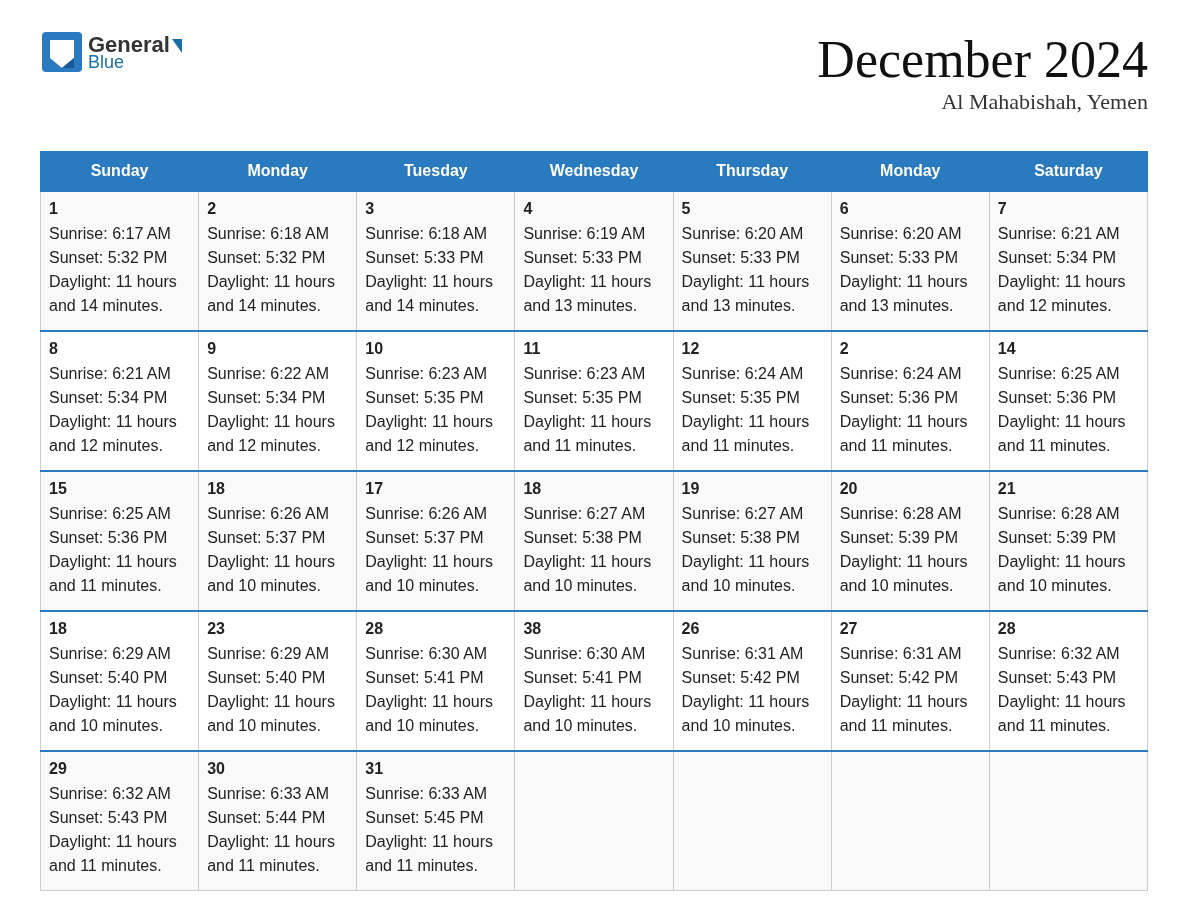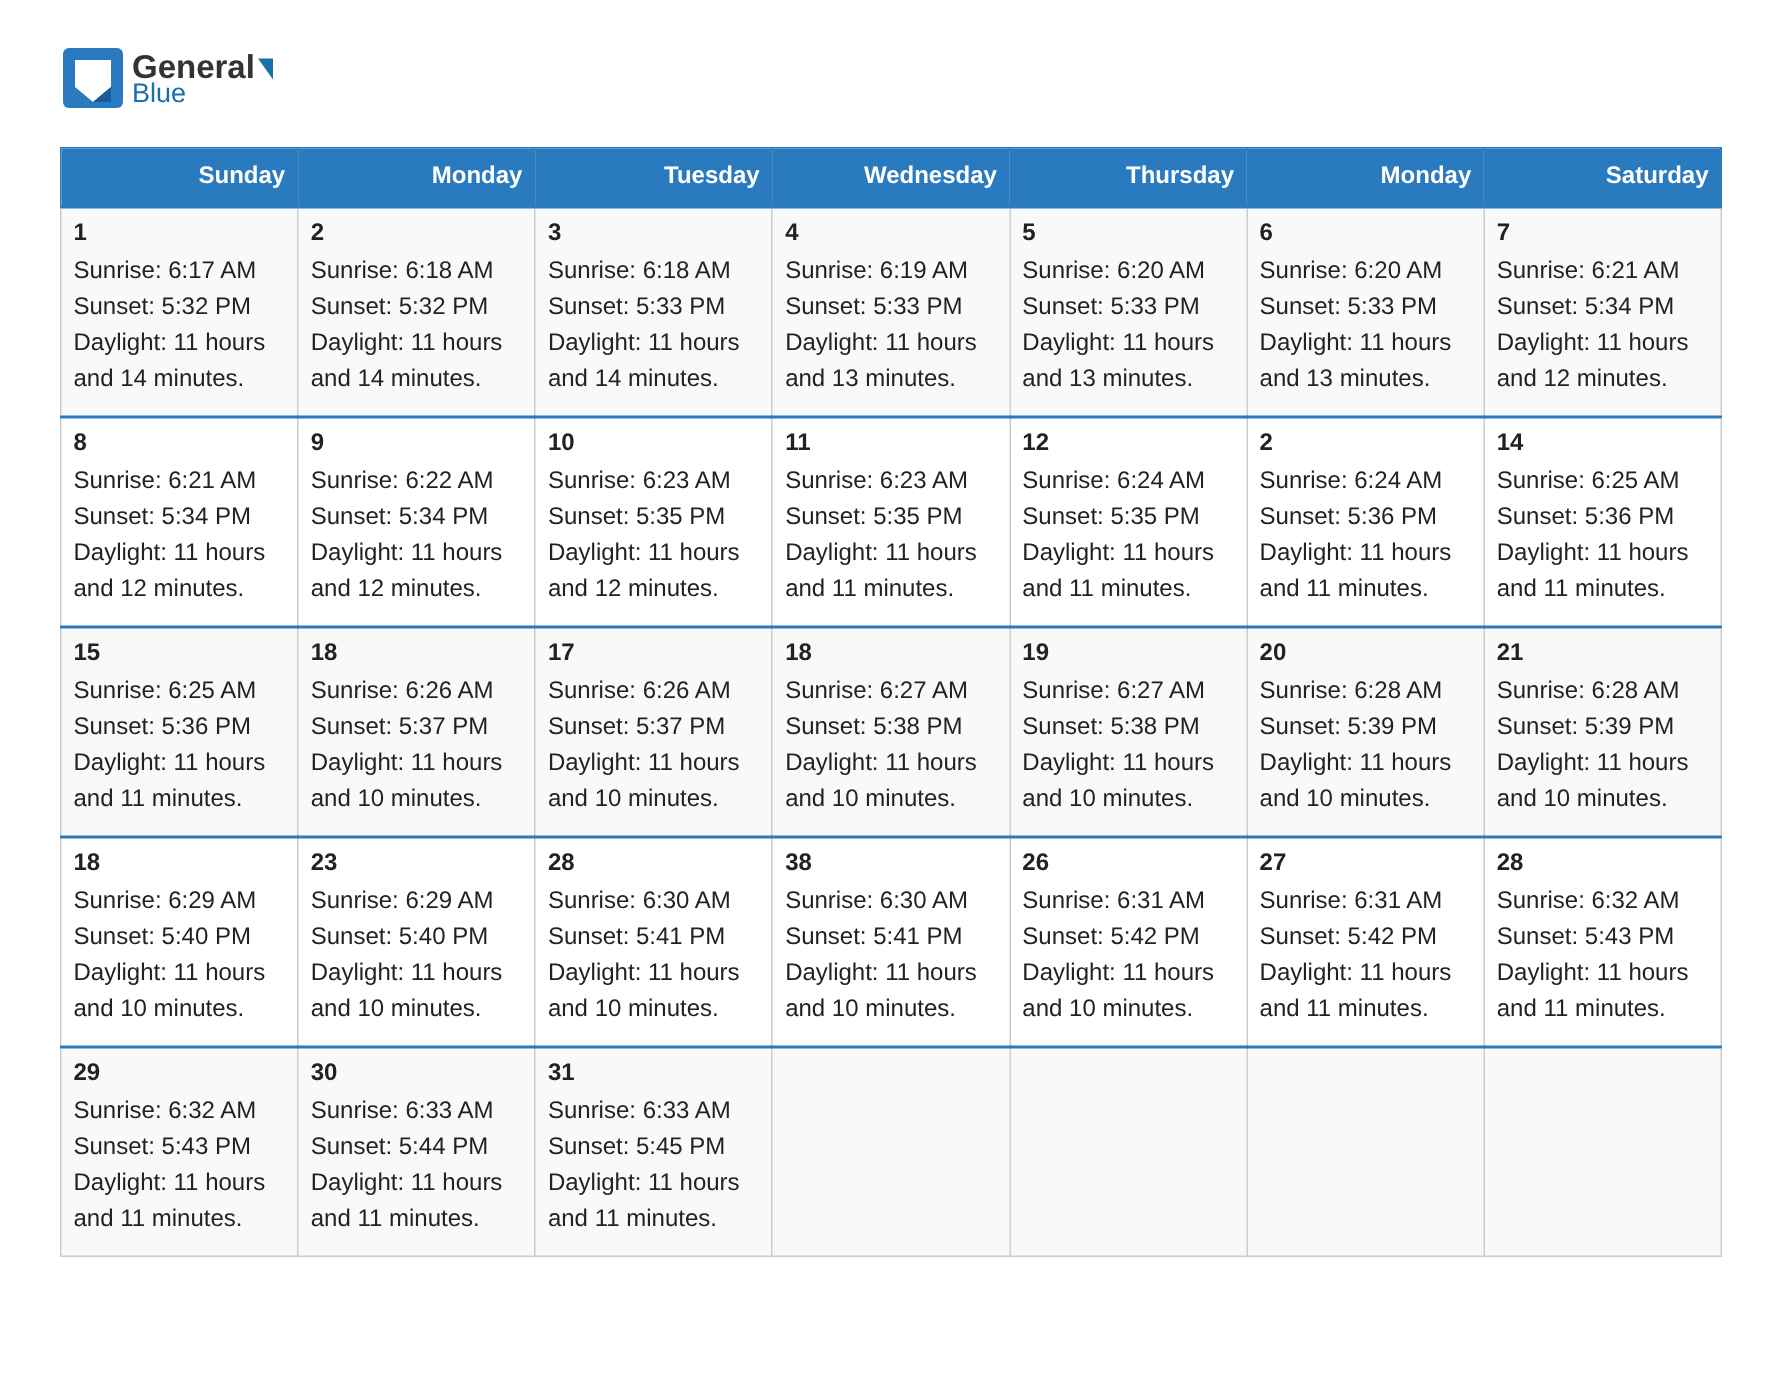--- a/index.html
+++ b/index.html
@@ -7,21 +7,21 @@
       font-family: Georgia, 'Times New Roman', serif;
       background: #fff;
       padding: 30px 40px;
       width: 1188px;
       min-height: 918px;
     }
     .header {
       display: flex;
       justify-content: space-between;
       align-items: flex-start;
-      margin-bottom: 24px;
+      margin-bottom: 36px;
     }
     .logo {
       display: flex;
       flex-direction: column;
       align-items: flex-start;
     }
     .title-section {
       text-align: right;
     }
     .month-title {
@@ -39,21 +39,21 @@
       width: 100%;
       border-collapse: collapse;
       font-family: Arial, sans-serif;
     }
     thead tr th {
       background-color: #2a7abf;
       color: #fff;
       font-size: 16px;
       font-weight: bold;
       padding: 10px 8px;
-      text-align: right;
+      text-align: center;
       border: 1px solid #2a7abf;
     }
     tbody tr td {
       vertical-align: top;
       padding: 8px 8px 12px 8px;
       border: 1px solid #ccc;
       font-size: 13px;
       color: #222;
       width: 14.28%;
       min-height: 90px;
@@ -90,20 +90,24 @@
         <polygon points="10,10 34,10 34,28 22,38 10,28" fill="#fff"></polygon>
         <polygon points="22,38 34,28 34,38" fill="#1a5a9a"></polygon>
       </svg>
       <div>
         <div style="font-family:Arial,sans-serif;font-size:22px;font-weight:bold;color:#333;">
           General<span style="display:inline-block;width:0;height:0;border-left:10px solid transparent;border-top:14px solid #1a6fa8;margin-left:2px;vertical-align:middle;"></span>
         </div>
         <div style="font-family:Arial,sans-serif;font-size:18px;font-weight:normal;color:#1a6fa8;margin-top:-6px;">Blue</div>
       </div>
     </div>
+  </div>
+  <div class="title-section">
+    <div class="month-title">December 2024</div>
+    <div class="location">Al Mahabishah, Yemen</div>
   </div>
 </div>
 
 <table>
   <thead>
     <tr>
       <th>Sunday</th>
       <th>Monday</th>
       <th>Tuesday</th>
       <th>Wednesday</th>

